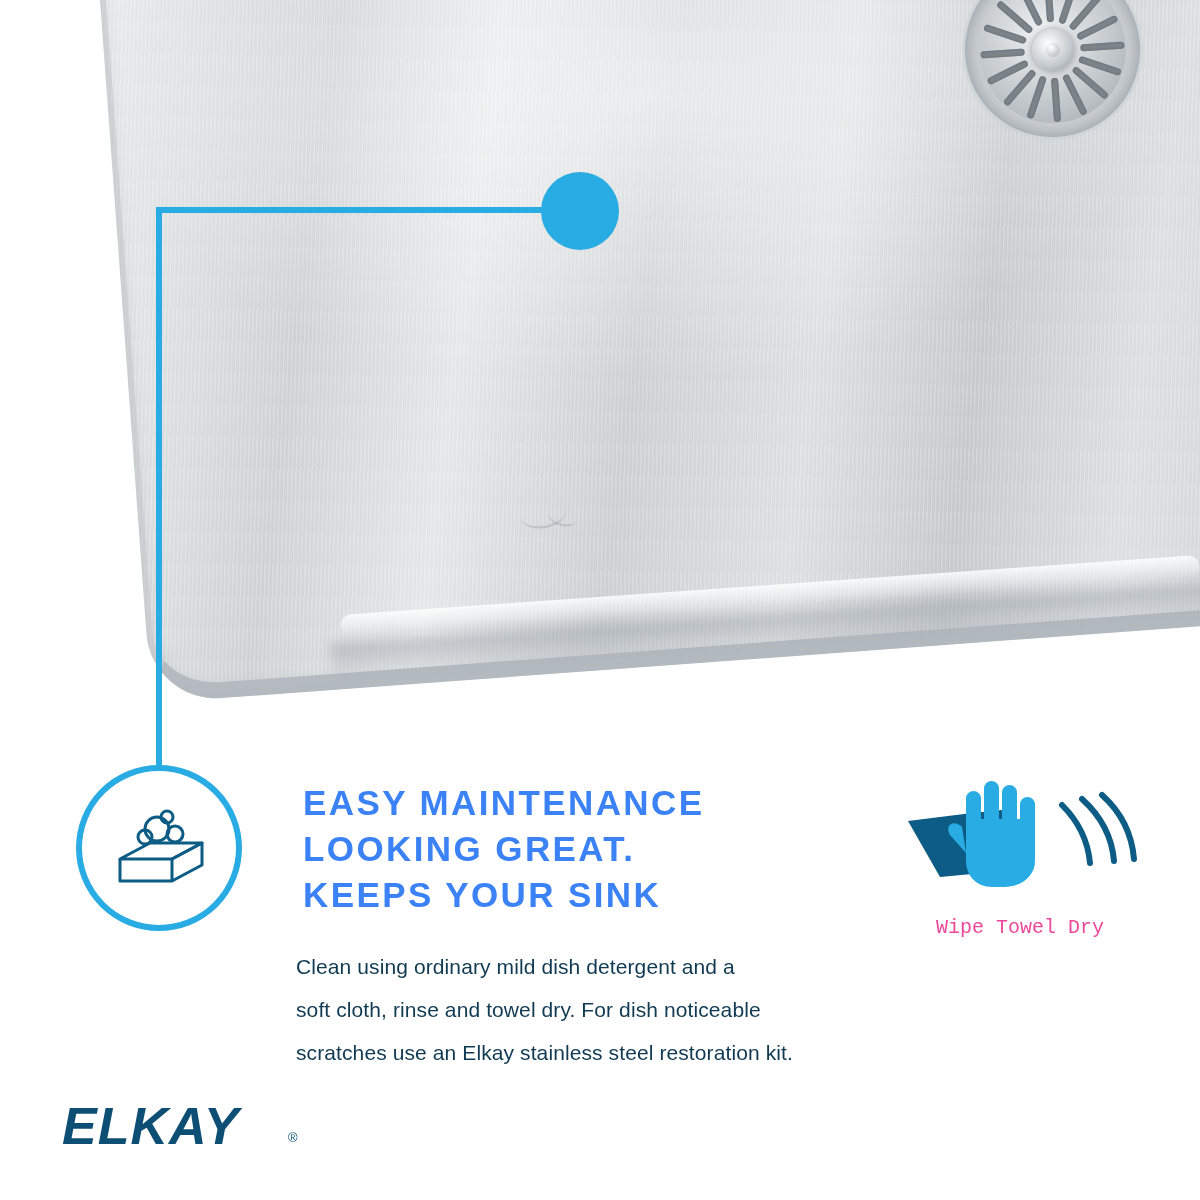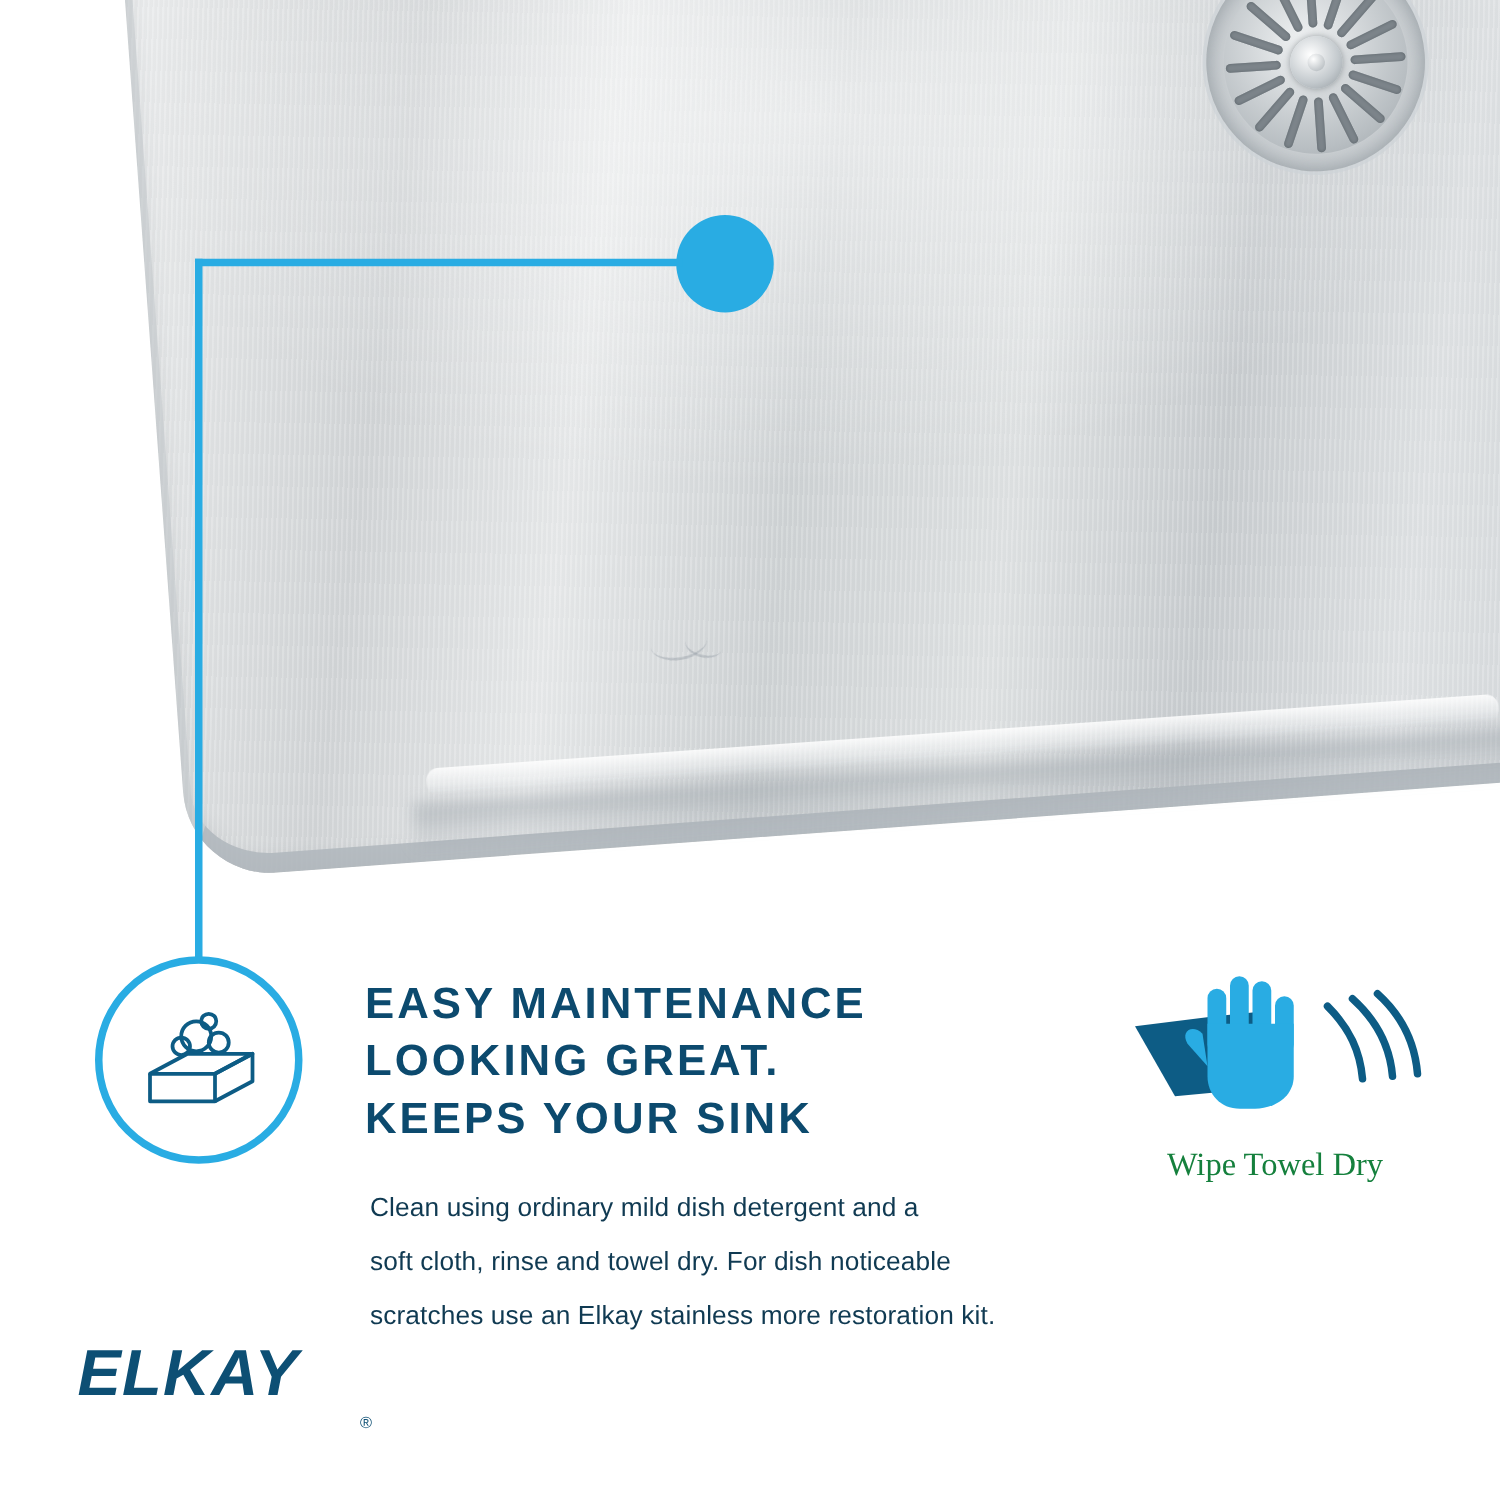--- a/index.html
+++ b/index.html
@@ -197,24 +197,24 @@
     border-radius: 50%;
     border: 6px solid #29ace3;
     background: #ffffff;
     box-sizing: border-box;
   }
   .icon-circle svg { position: absolute; left: 28px; top: 30px; }
 
   
   .headline {
     position: absolute;
-    left: 292px;
+    left: 303px;
     top: 780px;
     width: 580px;
-    color: #0c4a6e;
+    color: #3b82f6;
     font-family: "Liberation Sans", sans-serif;
     font-weight: bold;
     font-size: 35px;
     line-height: 46px;
     letter-spacing: 2.4px;
   }
   .body-copy {
     position: absolute;
     left: 296px;
     top: 945px;
@@ -229,30 +229,30 @@
   
   .wipe-block {
     position: absolute;
     left: 890px;
     top: 775px;
     width: 260px;
     text-align: center;
   }
   .wipe-caption {
     margin-top: 12px;
-    color: #15803d;
-    font-size: 26px;
-    font-family: Liberation Serif, serif;
+    color: #ec4899;
+    font-size: 20px;
+    font-family: Liberation Mono, monospace;
   }
 
   
   .logo {
     position: absolute;
     left: 62px;
-    top: 1072px;
+    top: 1100px;
     width: 250px;
     height: 58px;
     color: #b91c1c;
     text-align: center;
   }
   .logo-reg {
     position: absolute;
     left: 288px;
     top: 1130px;
     font-size: 13px;
@@ -314,21 +314,21 @@
 
 <div class="headline">
   <div>EASY MAINTENANCE</div>
   <div>LOOKING GREAT.</div>
   <div>KEEPS YOUR SINK</div>
 </div>
 
 <div class="body-copy">
   <div>Clean using ordinary mild dish detergent and a</div>
   <div>soft cloth, rinse and towel dry. For dish noticeable</div>
-  <div>scratches use an Elkay stainless more restoration kit.</div>
+  <div>scratches use an Elkay stainless steel restoration kit.</div>
 </div>
 
 <div class="wipe-block">
   <svg width="240" height="125" viewBox="0 0 240 125" fill="none">
     <path d="M8 46 L72 38 L104 96 L40 102 Z" fill="#0d5c85"></path>
     <path d="M72 38 L112 34 L128 92 L104 96 Z" fill="#0d5c85"></path>
     <g fill="#29ace3">
       <rect x="66" y="16" width="15" height="52" rx="7.5"></rect>
       <rect x="84" y="6" width="15" height="62" rx="7.5"></rect>
       <rect x="102" y="10" width="15" height="58" rx="7.5"></rect>

